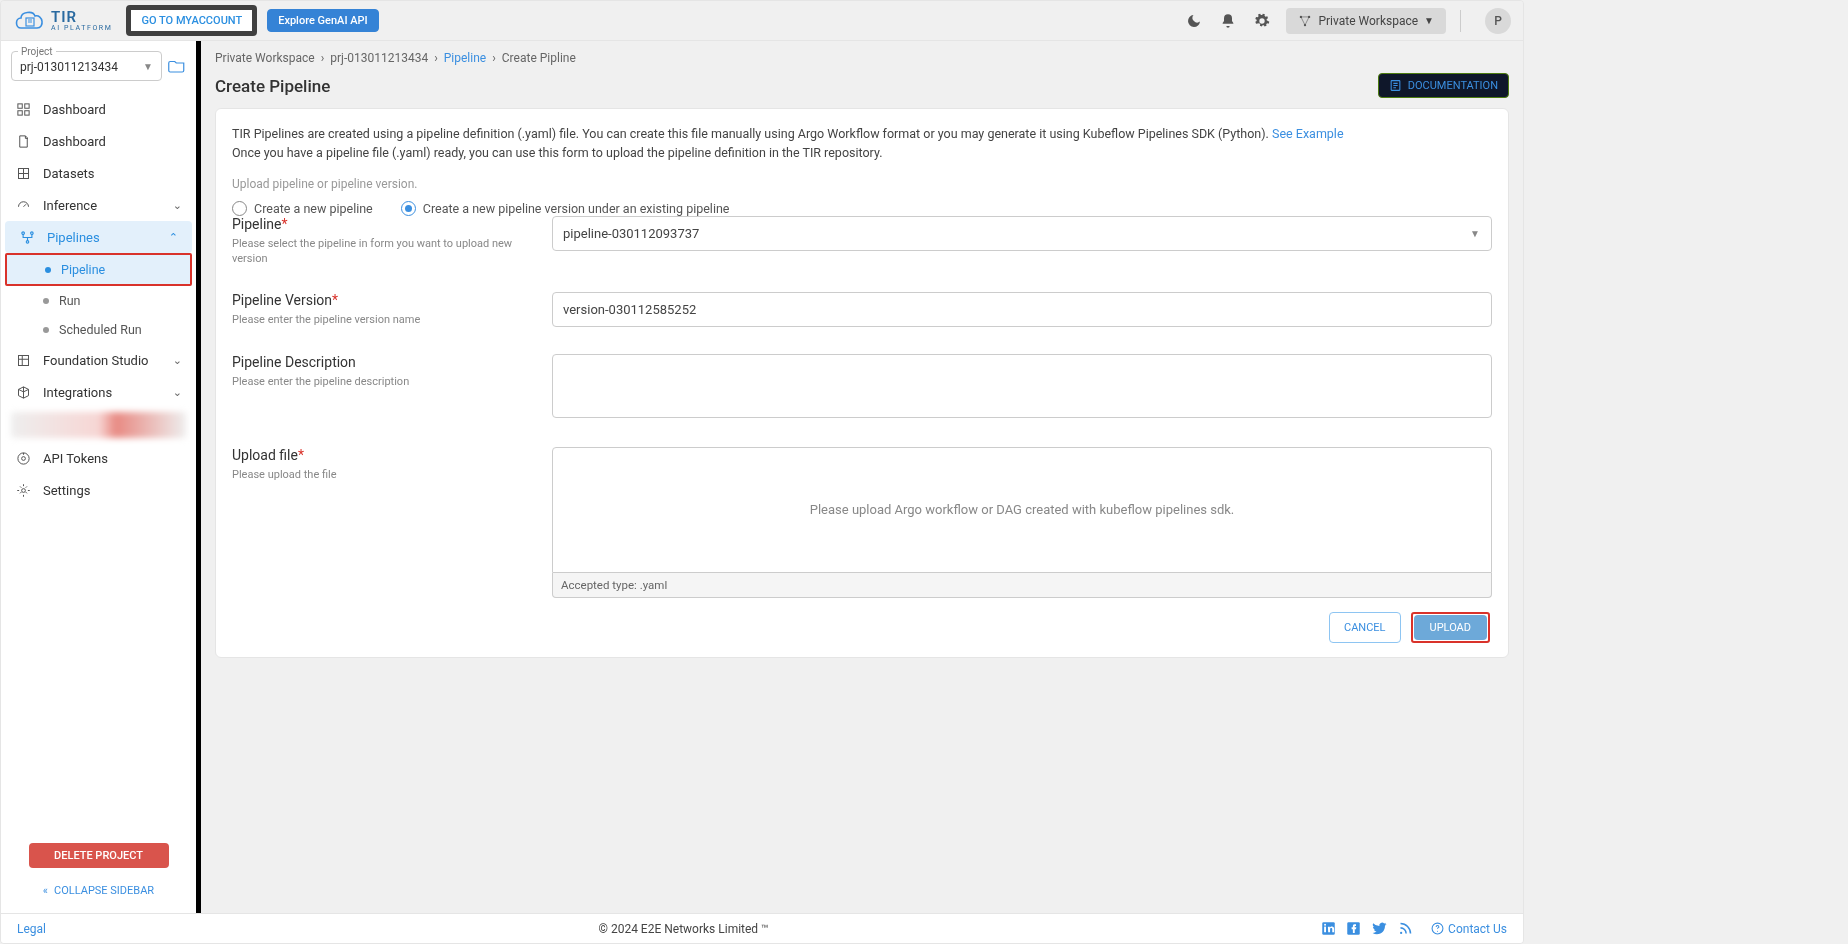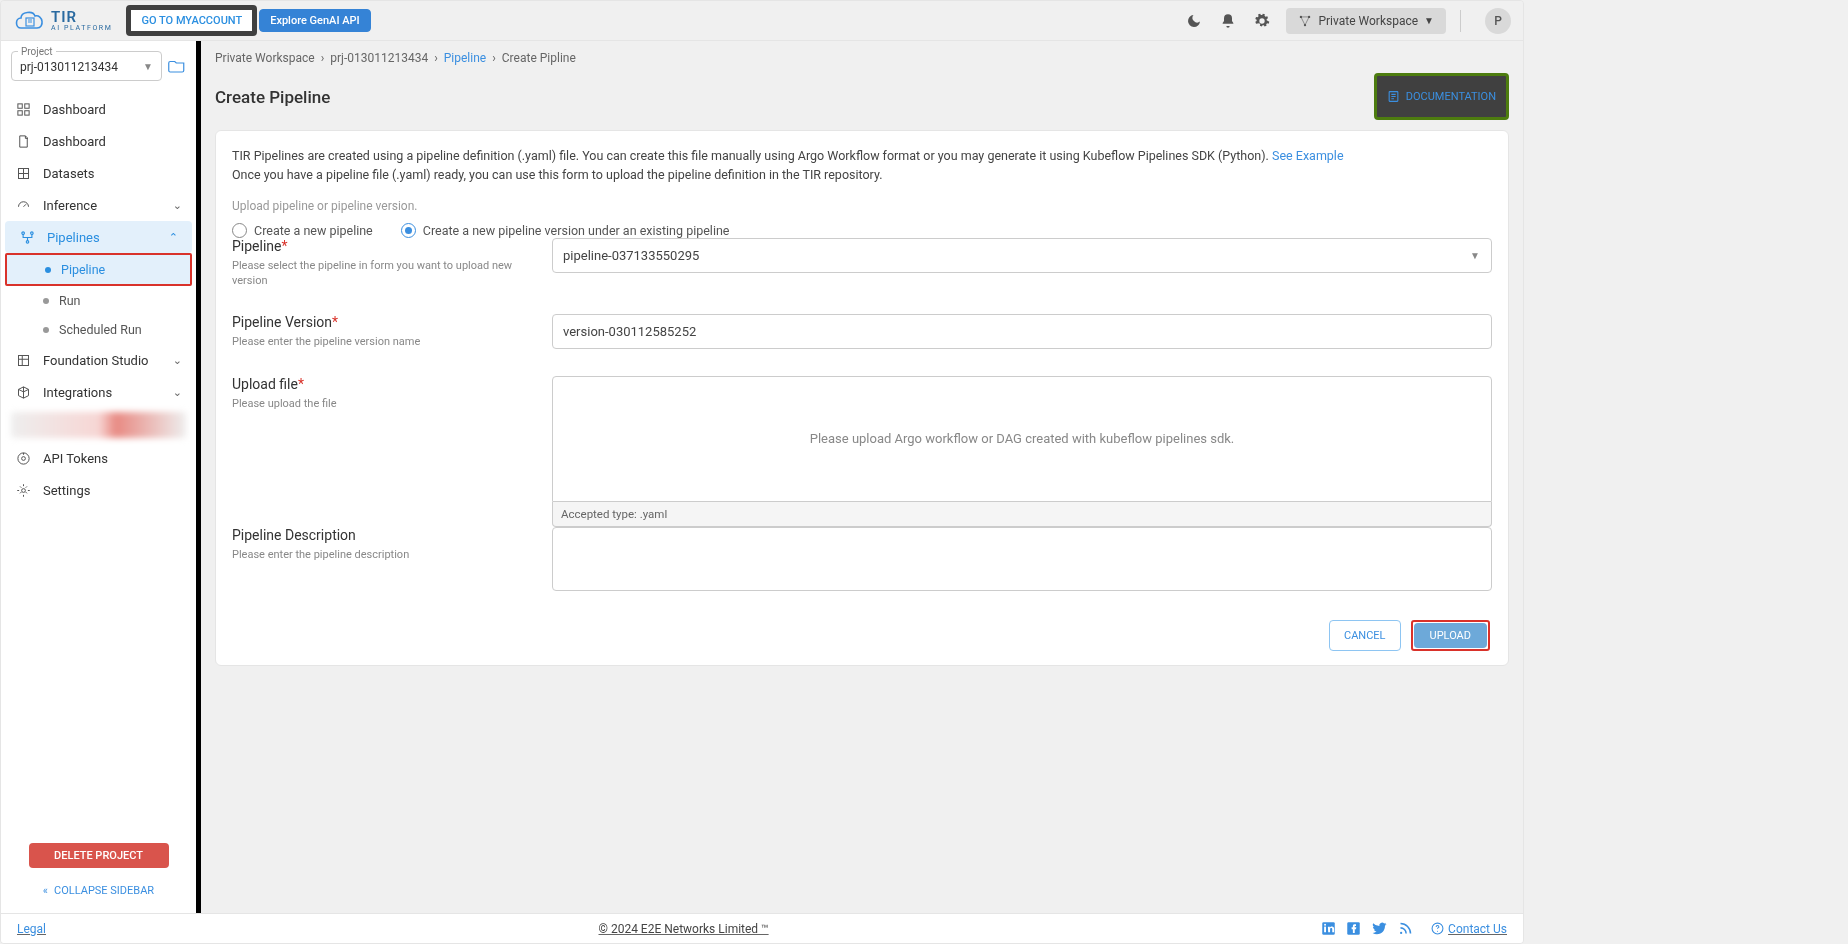--- a/index.html
+++ b/index.html
@@ -3,21 +3,21 @@
 <meta charset="utf-8">
 <style>
   * { box-sizing: border-box; margin: 0; padding: 0; font-family: -apple-system, BlinkMacSystemFont, "Segoe UI", Roboto, Arial, sans-serif; }
   body { background: #f0f0f0; color: #333; font-size: 13px; }
   .app { display: flex; flex-direction: column; height: 944px; width: 1524px; background: #f0f0f0; border: 1px solid #e5e5e5; border-radius: 4px; overflow: hidden; }
 
   
   .topbar { display: flex; align-items: center; height: 40px; padding: 0 12px; background: #f0f0f0; border-bottom: 1px solid #e5e5e5; }
   .logo { display: flex; align-items: center; gap: 4px; margin-right: 14px; }
   .btn-outline-blue { border: 5px solid #404040; background: #fff; color: #2b8fe0; padding: 4px 10px; border-radius: 4px; font-size: 11px; font-weight: 500; cursor: pointer; }
-  .btn-solid-blue { background: #3583d6; color: #fff; border: 1px solid #3583d6; padding: 4px 10px; border-radius: 4px; font-size: 11px; font-weight: 500; cursor: pointer; margin-left: 2px; }
+  .btn-solid-blue { background: #3583d6; color: #fff; border: 1px solid #3583d6; padding: 4px 10px; border-radius: 4px; font-size: 11px; font-weight: 500; cursor: pointer; margin-left: 10px; }
   .topbar-right { margin-left: auto; display: flex; align-items: center; gap: 14px; }
   .icon-btn { width: 20px; height: 20px; display:flex; align-items:center; justify-content:center; color:#666; cursor:pointer; }
   .workspace-btn { background: #d9d9d9; border: none; border-radius: 4px; padding: 6px 12px; display: flex; align-items: center; gap: 6px; font-size: 12px; color:#444; cursor:pointer; }
   .avatar { width: 26px; height: 26px; border-radius: 50%; background: #d9d9d9; display:flex; align-items:center; justify-content:center; font-size:12px; color:#555; font-weight:500; margin-left:10px; }
 
   
   .body { display: flex; flex: 1; overflow: hidden; }
 
   
   .sidebar { width: 200px; background: #fff; display:flex; flex-direction:column; border-right:5px solid #000000; }
@@ -40,21 +40,21 @@
   .sidebar-footer { padding: 10px; }
   .delete-btn { width:140px; margin:11px auto 10px; display:block; background:#d9544c; color:#fff; border:none; border-radius:4px; padding:6px 0; font-size:11px; font-weight:500; cursor:pointer; }
   .collapse { display:flex; align-items:center; justify-content:center; gap:6px; color:#3b8fe0; font-size:11px; cursor:pointer; padding:6px 0;}
 
   
   .main { flex:1; overflow:auto; padding: 10px 14px 0 14px; background:#f0f0f0; position:relative; }
   .breadcrumb { font-size:12px; color:#666; display:flex; gap:6px; align-items:center; margin-bottom:8px;}
   .breadcrumb a { color:#3b8fe0; text-decoration:none; }
   .page-header { display:flex; align-items:center; justify-content:space-between; margin-bottom:10px;}
   .page-title { font-size:17px; color:#333; font-weight:500;}
-  .doc-btn { border:3px solid #4d7c0f; background:#404040; color:#3b8fe0; padding:14px 10px; border-radius:4px; font-size:11px; display:flex; align-items:center; gap:6px; cursor:pointer;}
+  .doc-btn { border:1px solid #4d7c0f; background:#0f172a; color:#3b8fe0; padding:5px 10px; border-radius:4px; font-size:11px; display:flex; align-items:center; gap:6px; cursor:pointer;}
   .card { background:#fff; border:1px solid #e5e5e5; border-radius:6px; padding: 16px 16px 14px; }
   .intro { font-size:12.5px; color:#444; line-height:1.5; margin-bottom: 14px;}
   .intro a{ color:#3b8fe0; text-decoration:none;}
   .section-hint { font-size:12px; color:#999; margin-bottom:10px;}
   .radios { display:flex; gap:28px; align-items:center; }
   .radio { display:flex; align-items:center; gap:7px; font-size:12.5px; color:#555; cursor:pointer;}
   .radio .r-outer{ width:15px; height:15px; border-radius:50%; border:1.5px solid #888; display:flex; align-items:center; justify-content:center;}
   .radio.sel .r-outer{ border-color:#3b8fe0;}
   .radio .r-inner{ width:7px; height:7px; border-radius:50%; background:#3b8fe0; display:none;}
   .radio.sel .r-inner{ display:block;}
@@ -69,21 +69,21 @@
   .select-wrap .caret{ position:absolute; right:12px; top:50%; transform:translateY(-50%); color:#888; font-size:10px; pointer-events:none;}
   textarea.text-input { height:64px; resize:none;}
   .dropzone { border:1px solid #ccc; border-radius:4px 4px 0 0; height:126px; display:flex; align-items:center; justify-content:center; color:#888; font-size:13px; background:#fff;}
   .accepted-bar { border:1px solid #ccc; border-top:none; border-radius: 0 0 4px 4px; background:#f5f5f5; padding:5px 8px; font-size:11.5px; color:#666;}
   .action-row { display:flex; justify-content:flex-end; gap:10px; margin-top:14px; padding-right:2px;}
   .btn-cancel { border:1px solid #8ec5f2; background:#fff; color:#3b8fe0; padding:5px 14px; border-radius:4px; font-size:11px; cursor:pointer;}
   .btn-upload { background:#6da9d9; color:#fff; border:none; padding:6px 16px; border-radius:4px; font-size:11px; cursor:pointer;}
   .upload-wrap { border:2.5px solid #d9322a; border-radius:3px; padding:1px;}
 
   
-  .footer { height:30px; background:#fff; border-top:1px solid #e5e5e5; display:flex; align-items:center; padding: 0 16px; font-size:12px; color:#666;text-decoration:underline;}
+  .footer { height:30px; background:#fff; border-top:1px solid #e5e5e5; display:flex; align-items:center; padding: 0 16px; font-size:12px; color:#666;}
   .footer .left{ color:#3b8fe0; cursor:pointer;}
   .footer .center{ flex:1; text-align:center; color:#444;}
   .footer .social{ display:flex; gap:10px; color:#3b8fe0;}
   .footer .contact{ margin-left:18px; color:#3b8fe0; display:flex; align-items:center; gap:4px; cursor:pointer;}
 
   svg { display:block; }
 </style>
 </head>
 <body>
 
@@ -315,56 +315,56 @@
           </label>
         </div>
 
         <div class="form-row">
           <div class="form-label-col">
             <div class="form-label"><span>Pipeline</span><span class="req">*</span></div>
             <div class="form-help">Please select the pipeline in form you want to upload new version</div>
           </div>
           <div class="form-field-col">
             <div class="select-wrap">
-              <div class="text-input"><span>pipeline-037133550295</span></div>
+              <div class="text-input"><span>pipeline-030112093737</span></div>
               <span class="caret">▼</span>
             </div>
           </div>
         </div>
 
         <div class="form-row">
           <div class="form-label-col">
             <div class="form-label"><span>Pipeline Version</span><span class="req">*</span></div>
             <div class="form-help">Please enter the pipeline version name</div>
           </div>
           <div class="form-field-col">
             <input class="text-input" value="version-030112585252" style="">
+          </div>
+        </div>
+
+        <div class="form-row">
+          <div class="form-label-col">
+            <div class="form-label">Pipeline Description</div>
+            <div class="form-help">Please enter the pipeline description</div>
+          </div>
+          <div class="form-field-col">
+            <textarea class="text-input" style=""></textarea>
           </div>
         </div>
 
         <div class="form-row" style="margin-bottom:0;">
           <div class="form-label-col">
             <div class="form-label"><span>Upload file</span><span class="req">*</span></div>
             <div class="form-help">Please upload the file</div>
           </div>
           <div class="form-field-col">
             <div class="dropzone">
               <span>Please upload Argo workflow or DAG created with kubeflow pipelines sdk.</span>
             </div>
             <div class="accepted-bar">Accepted type: .yaml</div>
-          </div>
-        </div>
-
-        <div class="form-row">
-          <div class="form-label-col">
-            <div class="form-label">Pipeline Description</div>
-            <div class="form-help">Please enter the pipeline description</div>
-          </div>
-          <div class="form-field-col">
-            <textarea class="text-input" style=""></textarea>
           </div>
         </div>
 
         <div class="action-row">
           <button class="btn-cancel">CANCEL</button>
           <span class="upload-wrap"><button class="btn-upload">UPLOAD</button></span>
         </div>
 
       </div>
       <div style="height:12px;"></div>

